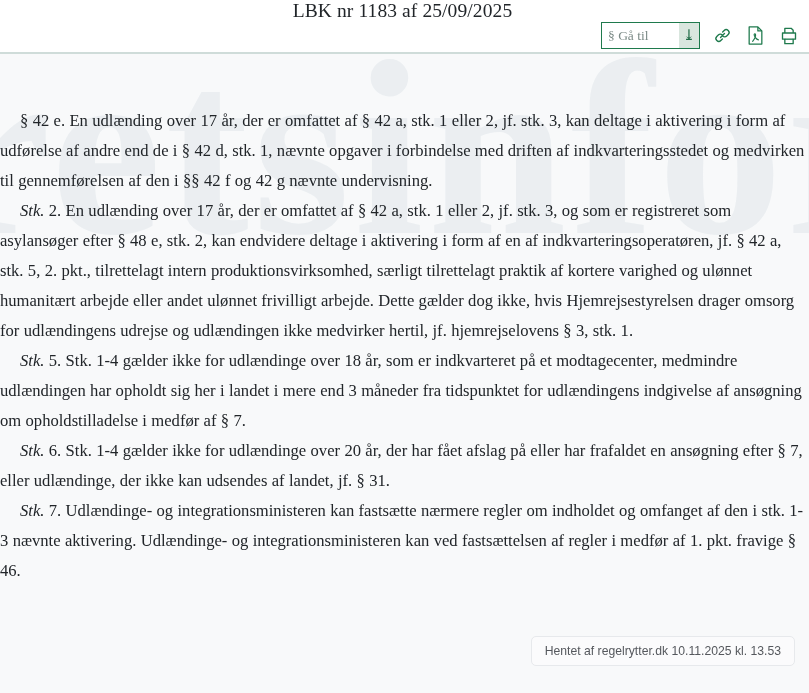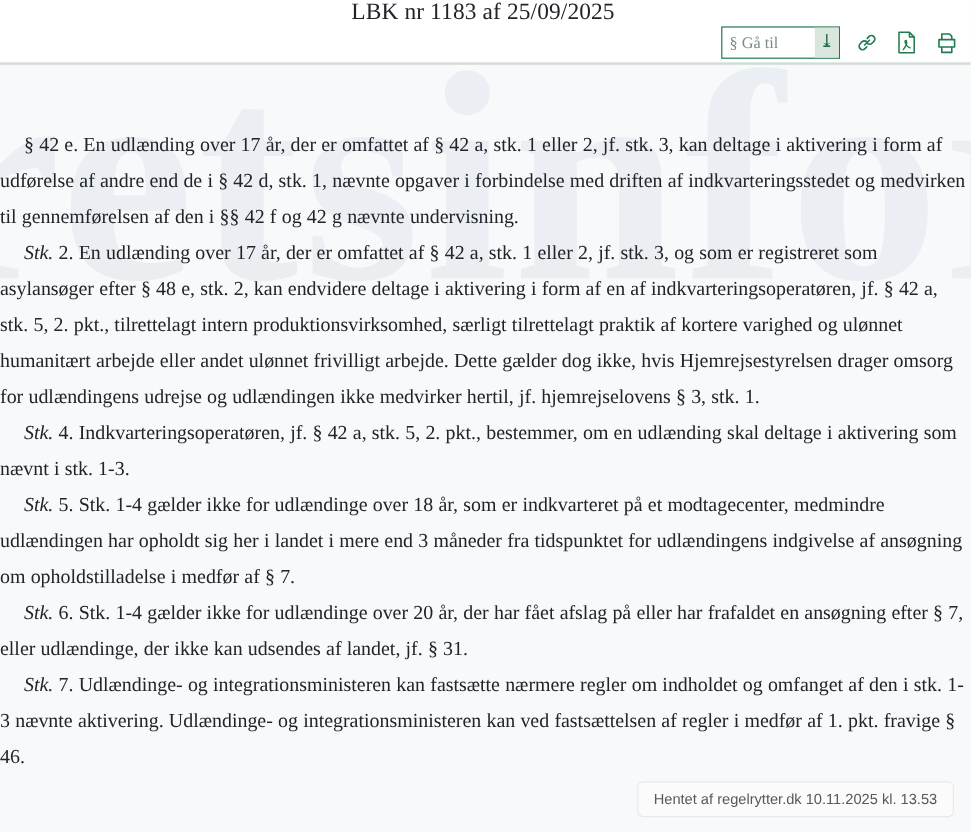--- a/index.html
+++ b/index.html
@@ -142,21 +142,21 @@
     font-style: italic;
   }
   .para .lbl-roman {
     font-style: normal;
   }
 
   
   #footer-stamp {
     position: absolute;
     right: 14px;
-    bottom: 12px;
+    bottom: 27px;
     z-index: 4;
     background: #fbfbfc;
     border: 1px solid #e7e9ec;
     border-radius: 5px;
     padding: 7px 13px;
     font-family: "Liberation Sans", "DejaVu Sans", sans-serif;
     font-size: 12.2px;
     color: #55585d;
     white-space: nowrap;
   }
@@ -206,23 +206,20 @@
 </div>
 
 <div id="doc-body">
   <p class="para">
     <span class="lbl lbl-roman">§ 42 e.</span><span> En udlænding over 17 år, der er omfattet af § 42 a, stk. 1 eller 2, jf. stk. 3, kan deltage i aktivering i form af udførelse af andre end de i § 42 d, stk. 1, nævnte opgaver i forbindelse med driften af indkvarteringsstedet og medvirken til gennemførelsen af den i §§ 42 f og 42 g nævnte undervisning.</span>
   </p>
   <p class="para">
     <span class="lbl">Stk.</span><span> 2.</span><span> En udlænding over 17 år, der er omfattet af § 42 a, stk. 1 eller 2, jf. stk. 3, og som er registreret som asylansøger efter § 48 e, stk. 2, kan endvidere deltage i aktivering i form af en af indkvarteringsoperatøren, jf. § 42 a, stk. 5, 2. pkt., tilrettelagt intern produktionsvirksomhed, særligt tilrettelagt praktik af kortere varighed og ulønnet humanitært arbejde eller andet ulønnet frivilligt arbejde. Dette gælder dog ikke, hvis Hjemrejsestyrelsen drager omsorg for udlændingens udrejse og udlændingen ikke medvirker hertil, jf. hjemrejselovens § 3, stk. 1.</span>
   </p>
   <p class="para">
-    <span class="lbl">Stk.</span><span> 4.</span><span> Indkvarteringsoperatøren, jf. § 42 a, stk. 5, 2. pkt., bestemmer, om en udlænding skal deltage i aktivering som nævnt i stk. 1-3.</span>
-  </p>
-  <p class="para">
     <span class="lbl">Stk.</span><span> 5.</span><span> Stk. 1-4 gælder ikke for udlændinge over 18 år, som er indkvarteret på et modtagecenter, medmindre udlændingen har opholdt sig her i landet i mere end 3 måneder fra tidspunktet for udlændingens indgivelse af ansøgning om opholdstilladelse i medfør af § 7.</span>
   </p>
   <p class="para">
     <span class="lbl">Stk.</span><span> 6.</span><span> Stk. 1-4 gælder ikke for udlændinge over 20 år, der har fået afslag på eller har frafaldet en ansøgning efter § 7, eller udlændinge, der ikke kan udsendes af landet, jf. § 31.</span>
   </p>
   <p class="para">
     <span class="lbl">Stk.</span><span> 7.</span><span> Udlændinge- og integrationsministeren kan fastsætte nærmere regler om indholdet og omfanget af den i stk. 1-3 nævnte aktivering. Udlændinge- og integrationsministeren kan ved fastsættelsen af regler i medfør af 1. pkt. fravige § 46.</span>
   </p>
 </div>
 

